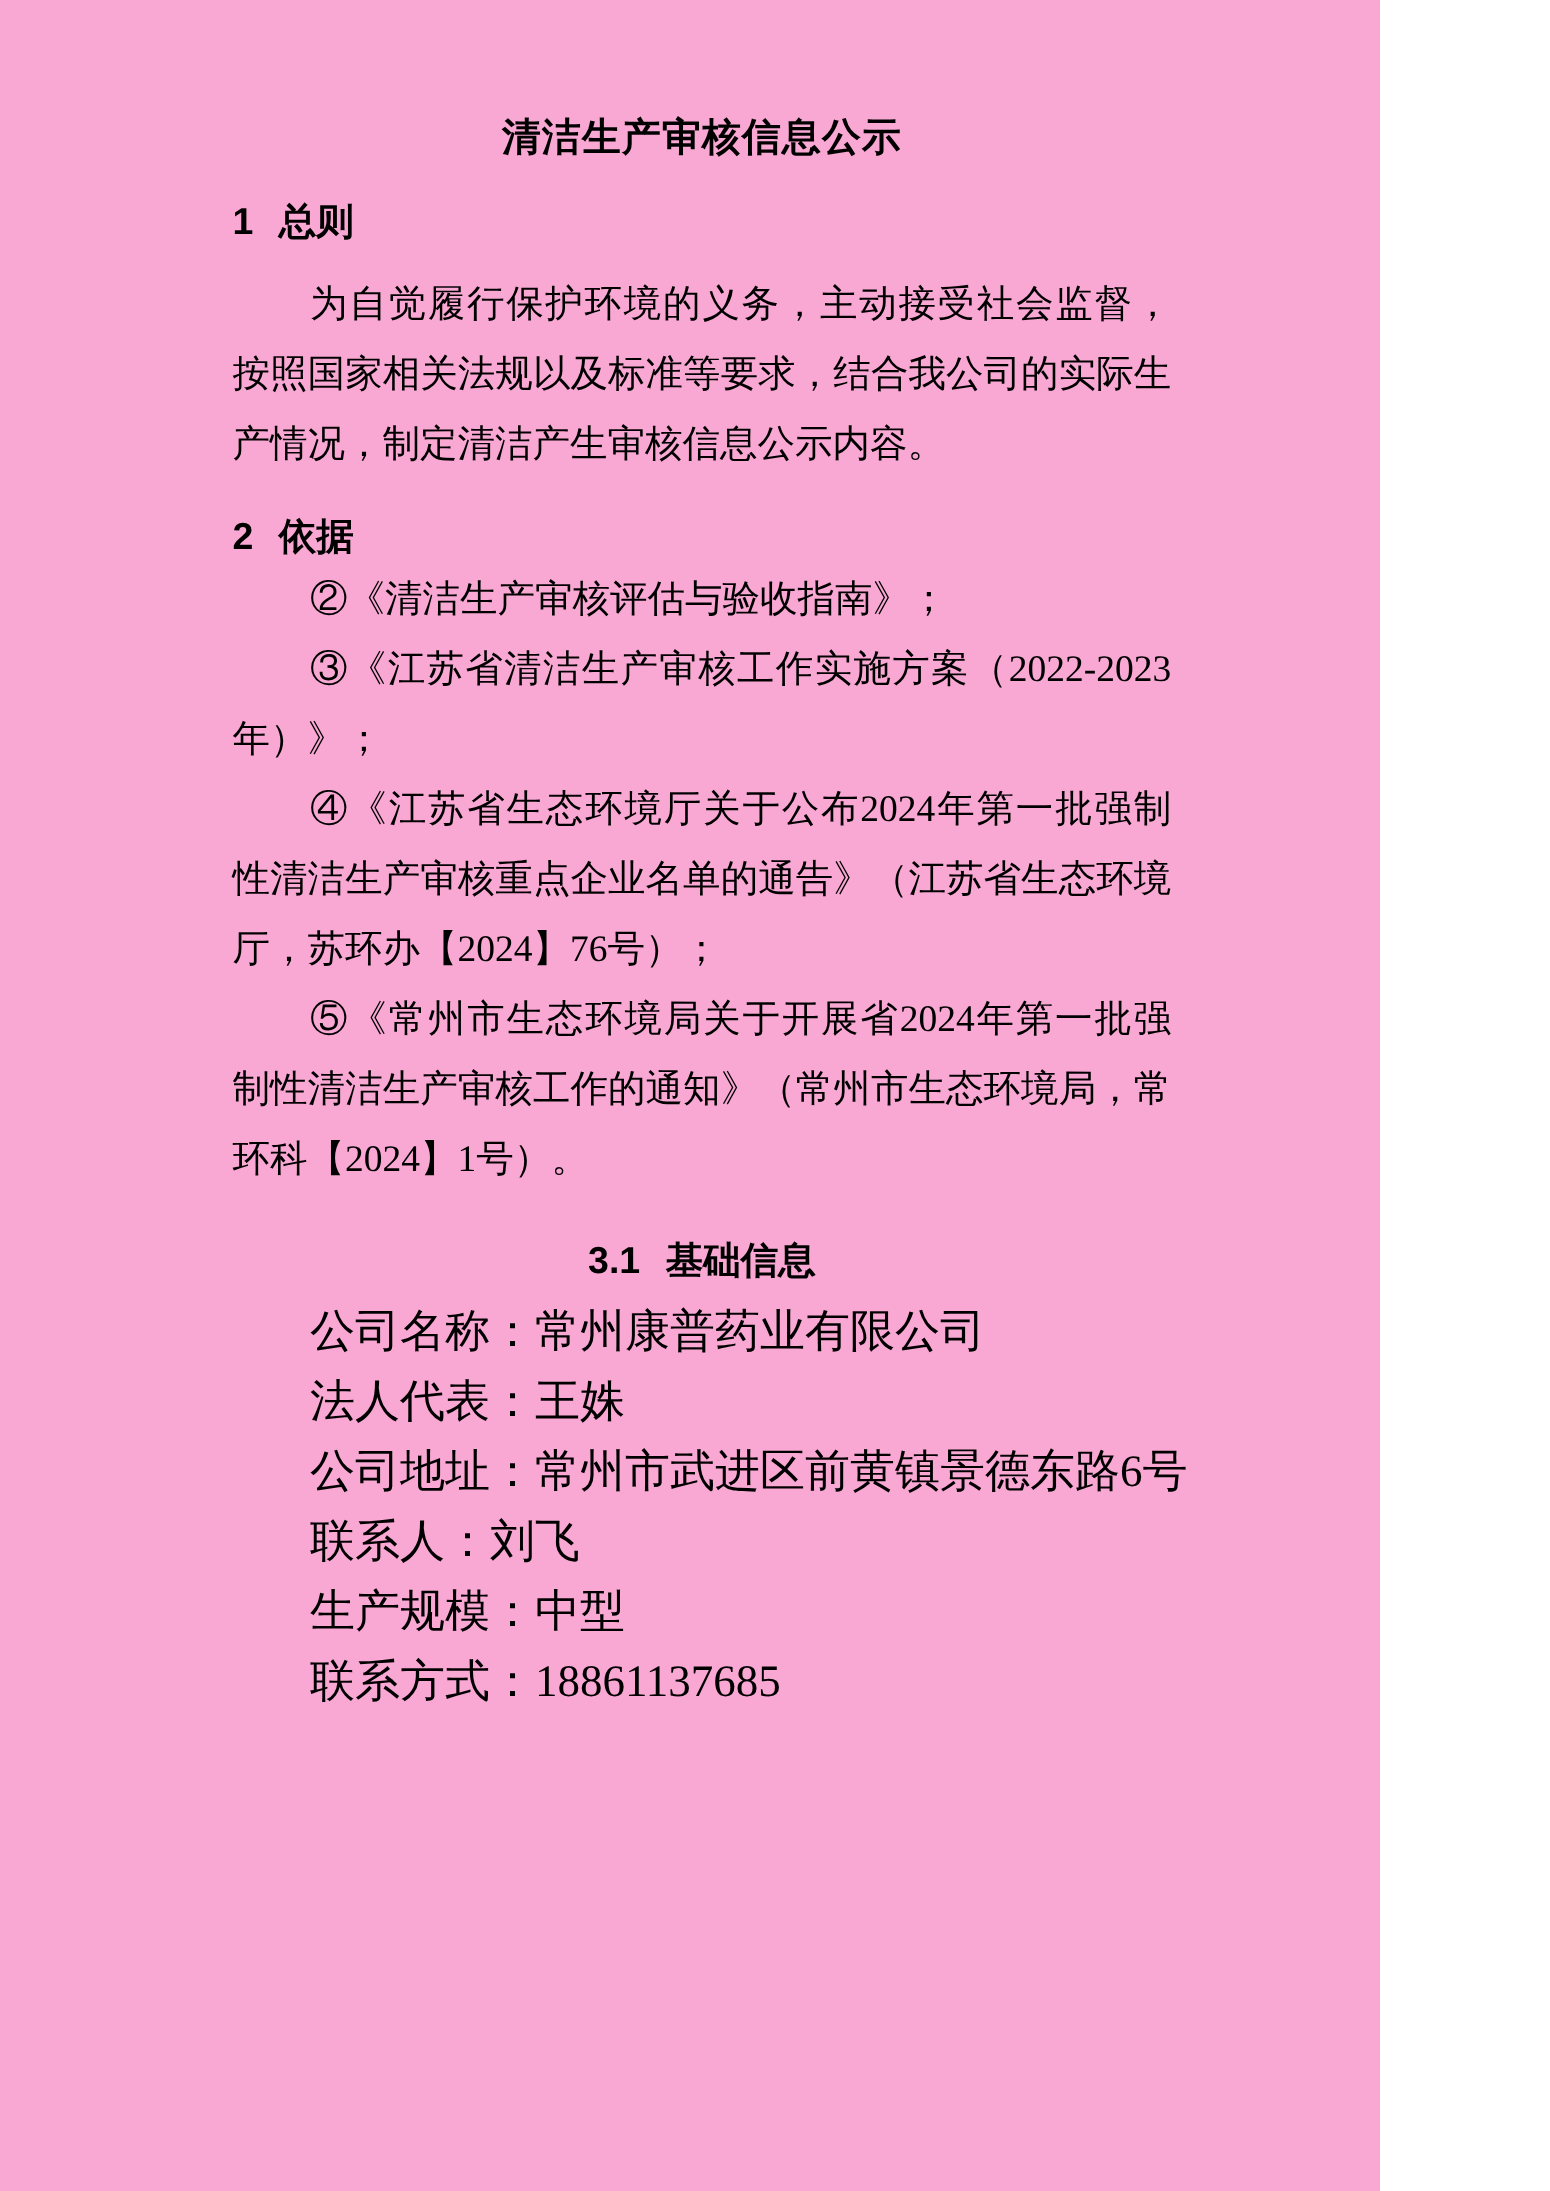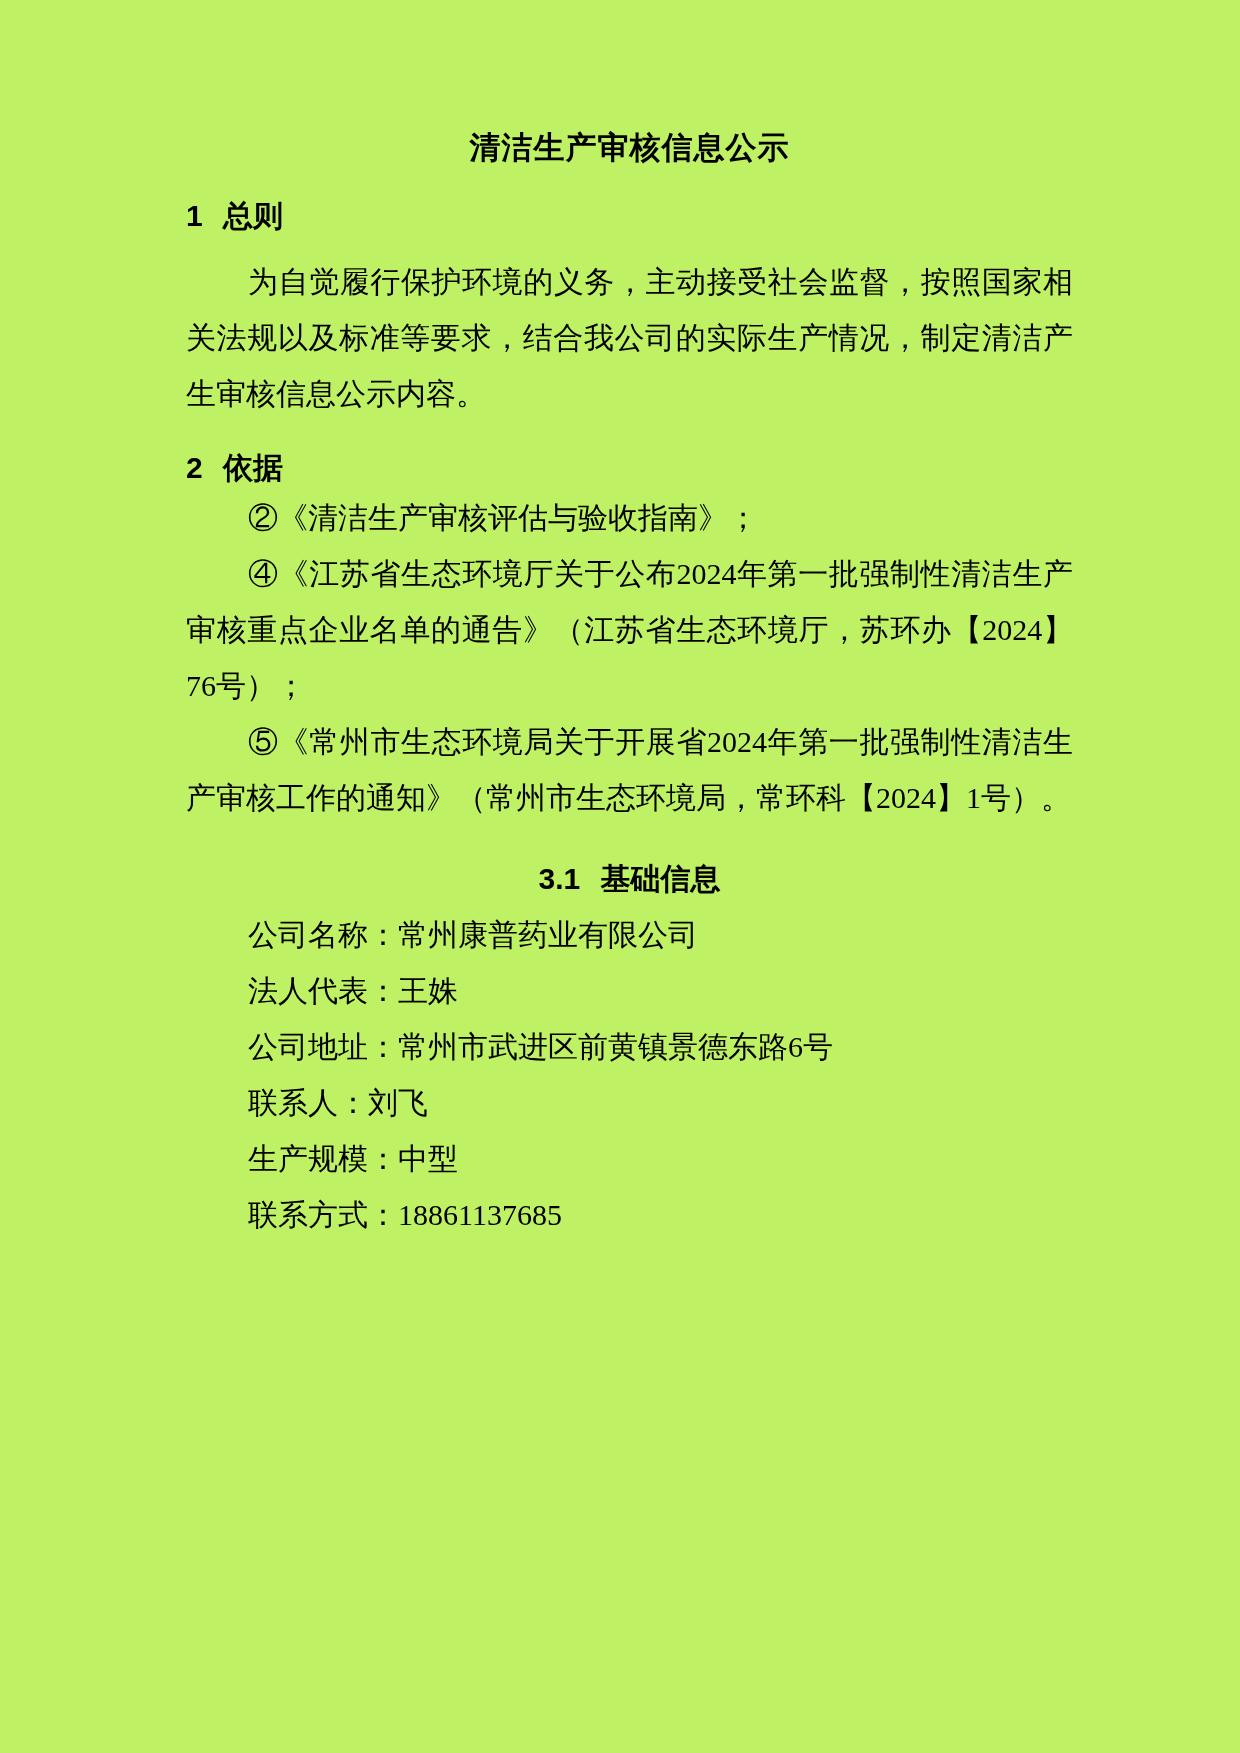--- a/index.html
+++ b/index.html
@@ -2,26 +2,26 @@
 <html lang="zh"><head>
 <meta charset="utf-8">
 <style>
   html, body {
     margin: 0;
     padding: 0;
     background: #ffffff;
   }
   .page {
     position: relative;
-    width: 1240px;
+    width: 1104px;
     height: 1753px;
     box-sizing: border-box;
-    background: #bef264;
+    background: #f9a8d4;
     color: #000000;
-    padding: 110px 167px 0 186px;
+    padding: 72px 167px 0 186px;
     overflow: hidden;
     font-family: "Liberation Serif", "DejaVu Serif", serif;
   }
   .doc-title {
     margin: 16px 0 0 0;
     font-family: "Liberation Sans", "DejaVu Sans", sans-serif;
     font-weight: 700;
     font-size: 31px;
     line-height: 44px;
     text-align: center;
@@ -43,21 +43,21 @@
     font-size: 30px;
     line-height: 56px;
     text-align: justify;
     text-indent: 62px;
     margin: 0;
   }
   .p-main { margin-top: 16px; }
   .ref-item { margin: 0; }
   .ref-first { margin-top: 10px; }
   .field {
-    font-size: 30px;
+    font-size: 36px;
     line-height: 56px;
     text-indent: 62px;
     margin: 0;
     white-space: nowrap;
   }
   .field-first { margin-top: 6px; }
 </style>
 </head>
 <body>
 
@@ -65,20 +65,21 @@
 
   <div class="doc-title">清洁生产审核信息公示</div>
 
   <h2 class="heading h-sec1">1 总则</h2>
 
   <p class="body-p p-main">为自觉履行保护环境的义务，主动接受社会监督，按照国家相关法规以及标准等要求，结合我公司的实际生产情况，制定清洁产生审核信息公示内容。</p>
 
   <h2 class="heading h-sec2">2 依据</h2>
 
   <p class="body-p ref-item">②《清洁生产审核评估与验收指南》；</p>
+  <p class="body-p ref-item">③《江苏省清洁生产审核工作实施方案（2022-2023年）》；</p>
   <p class="body-p ref-item">④《江苏省生态环境厅关于公布2024年第一批强制性清洁生产审核重点企业名单的通告》（江苏省生态环境厅，苏环办【2024】76号）；</p>
   <p class="body-p ref-item">⑤《常州市生态环境局关于开展省2024年第一批强制性清洁生产审核工作的通知》（常州市生态环境局，常环科【2024】1号）。</p>
 
 
   <h3 class="heading h-sub">3.1 基础信息</h3>
 
   <p class="field field-first"><span>公司名称：</span><span>常州康普药业有限公司</span></p>
 
   <p class="field"><span>法人代表：</span><span>王姝</span></p>
 

